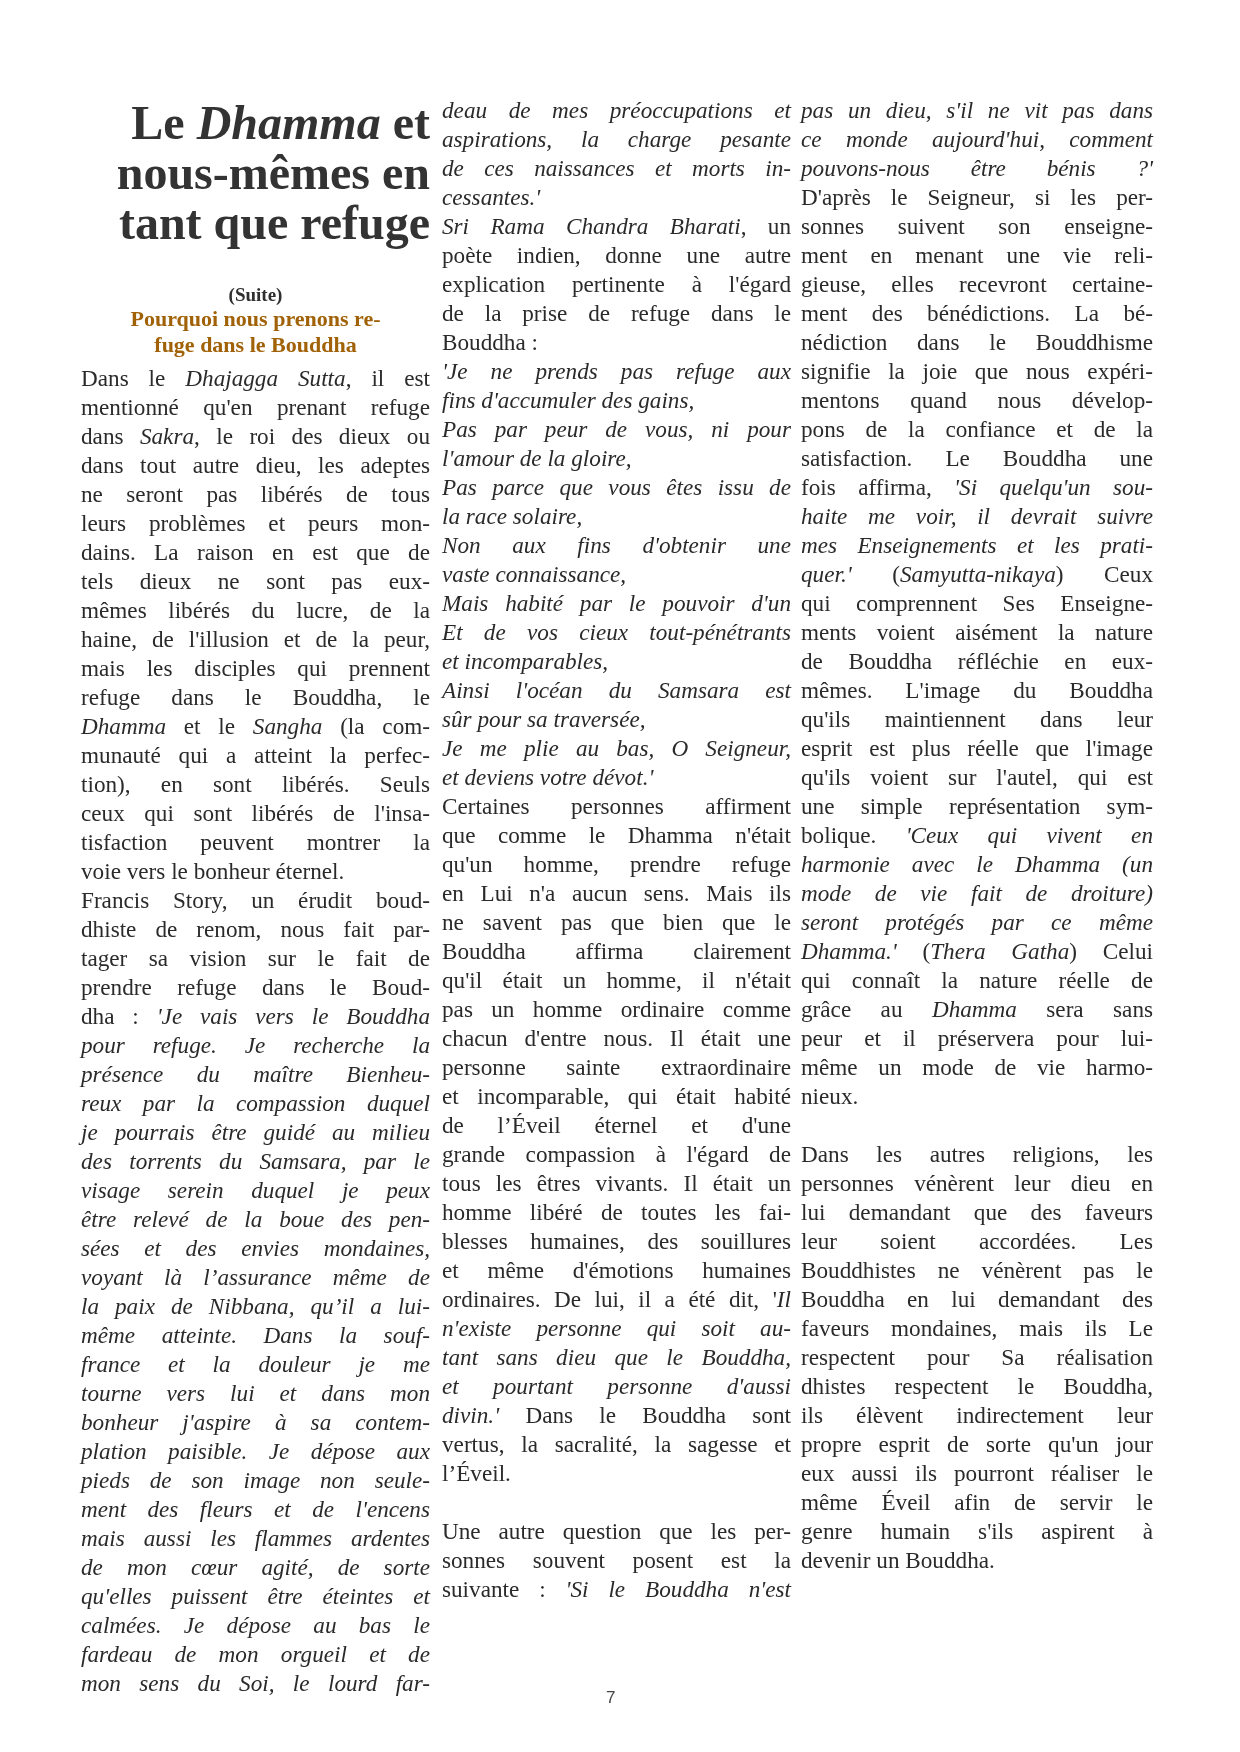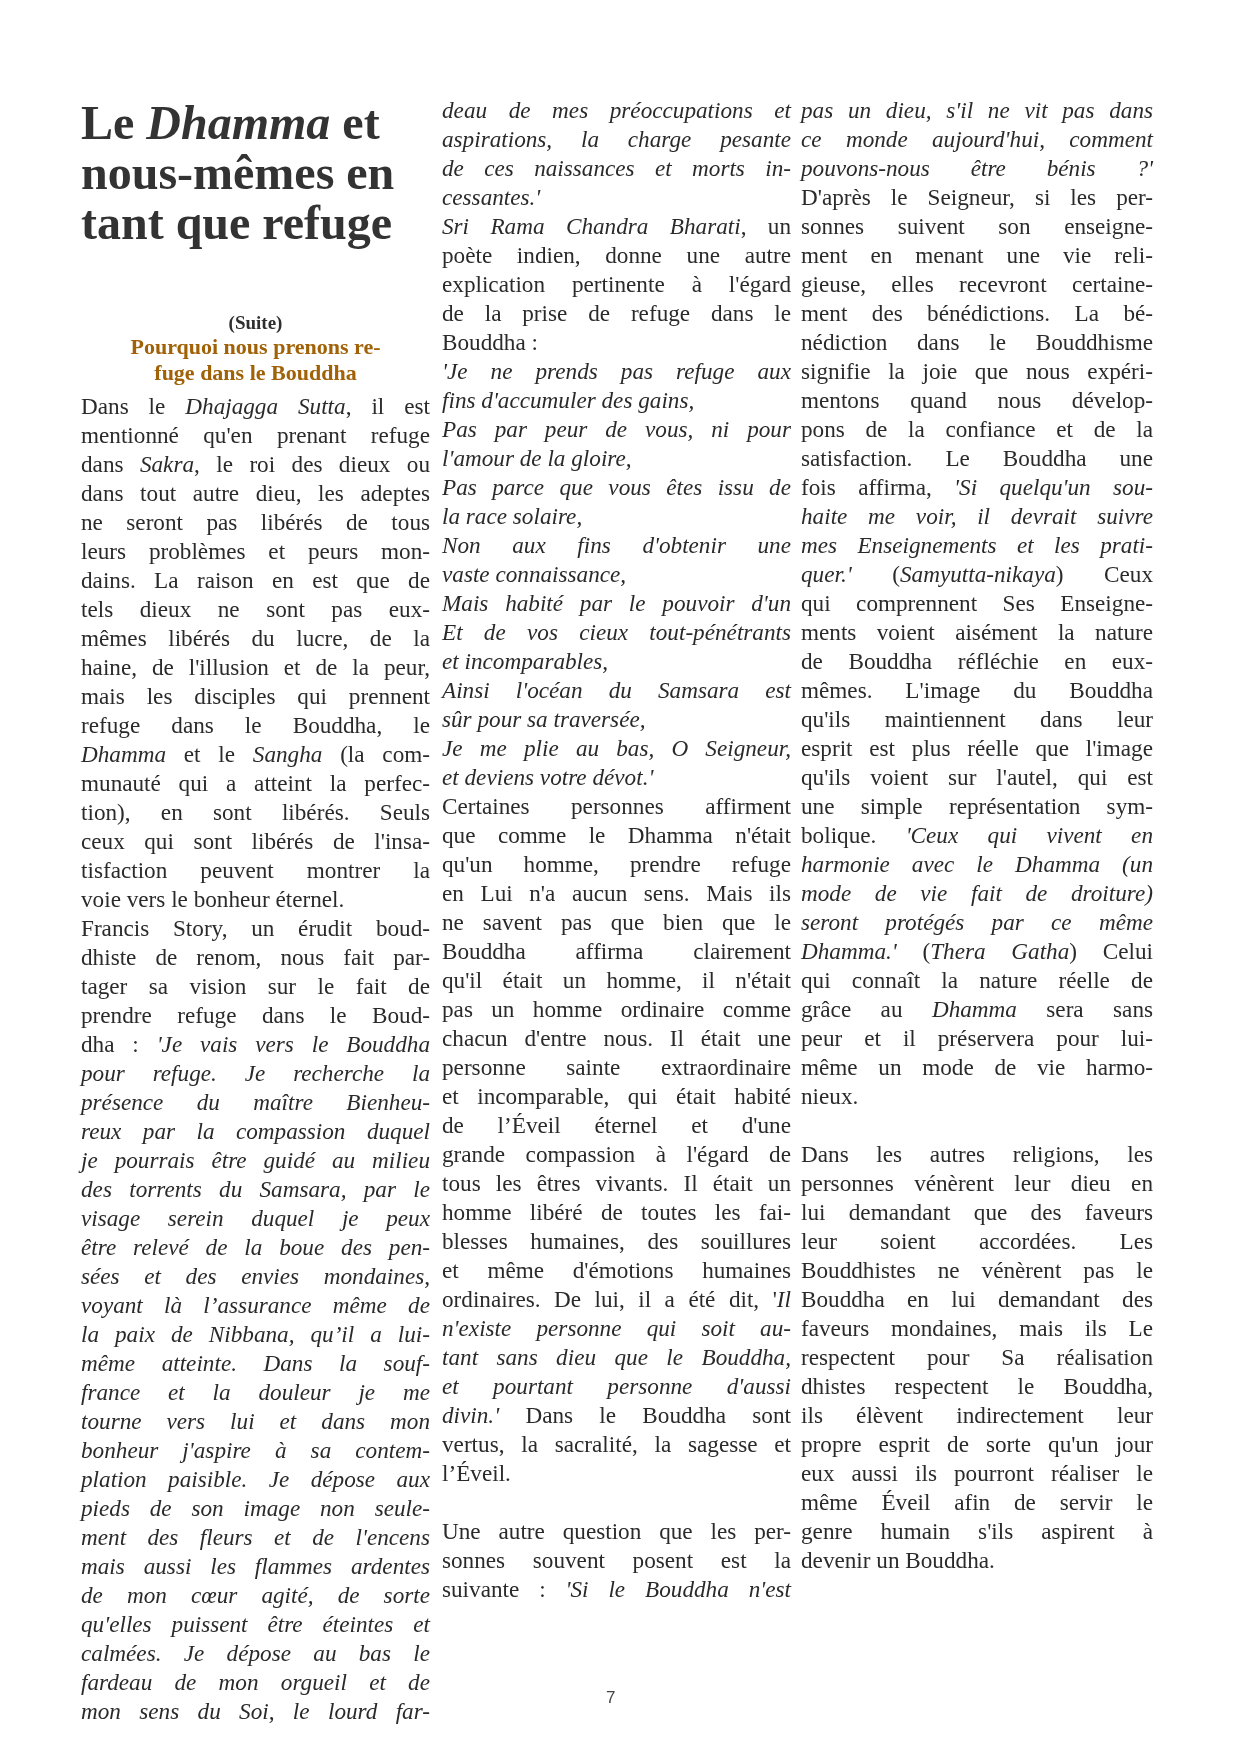--- a/index.html
+++ b/index.html
@@ -2,23 +2,23 @@
 <html><head>
 <meta charset="utf-8">
 <style>
   html, body { margin: 0; padding: 0; background: #ffffff; }
   body { width: 1240px; height: 1752px; position: relative; overflow: hidden; color: #2a2a2a; font-family: "Liberation Serif", "DejaVu Serif", serif; }
   .page { position: absolute; left: 0; top: 0; width: 1240px; height: 1752px; }
   .col { position: absolute; top: 96px; }
   .col-left { left: 81px; width: 349px; }
   .col-mid { left: 442px; width: 349px; top: 96px; }
   .col-right { left: 801px; width: 352px; top: 96px; }
-  .title { text-align: left; font-weight: bold; font-size: 48px; line-height: 50px; color: #333; margin: 0; padding-top: 2px; }
+  .title { text-align: right; font-weight: bold; font-size: 48px; line-height: 50px; color: #333; margin: 0; padding-top: 2px; }
   .title i { font-style: italic; }
-  .subtitle { text-align: center; font-weight: bold; font-size: 19px; line-height: 22px; margin-top: 64px; color: #2f2f2f; }
+  .subtitle { text-align: center; font-weight: bold; font-size: 19px; line-height: 22px; margin-top: 36px; color: #2f2f2f; }
   .section-heading { text-align: center; font-weight: bold; font-size: 22px; line-height: 26px; color: #a16207; }
   .line { font-size: 23.2px; line-height: 29px; height: 29px; white-space: nowrap; text-align: justify; text-align-last: justify; }
   .line.last { text-align-last: left; }
   .line i, .it { font-style: italic; }
   .gap { height: 29px; }
   .gap-sm { height: 6px; }
   .page-number { position: absolute; left: 606px; top: 1688px; font-family: "Liberation Sans", "DejaVu Sans", sans-serif; font-size: 17px; color: #444; }
 </style>
 </head>
 <body>

